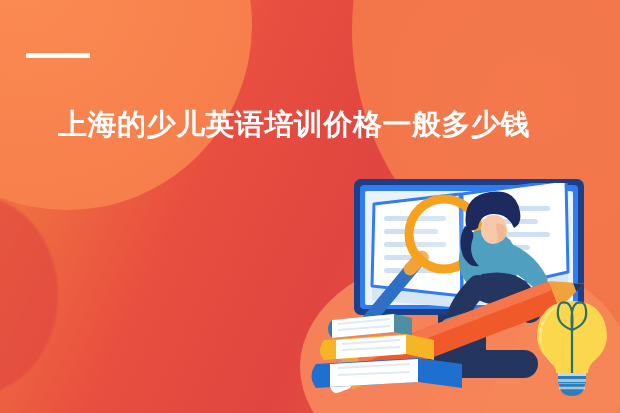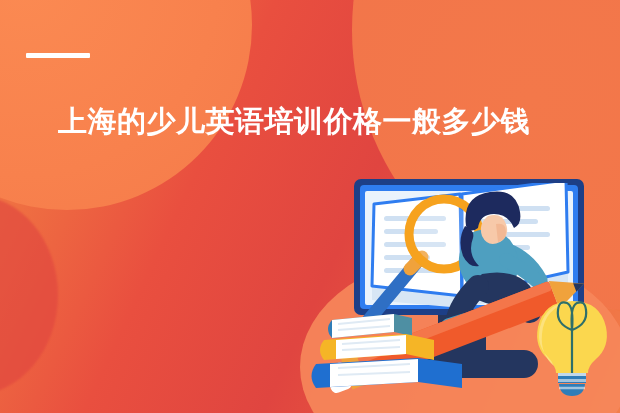--- a/index.html
+++ b/index.html
@@ -5,21 +5,21 @@
   html, body {
     margin: 0;
     padding: 0;
     background: #ffffff;
   }
   #banner {
     position: relative;
     width: 620px;
     height: 413px;
     overflow: hidden;
-    font-family: Liberation Mono, monospace;
+    font-family: Liberation Sans, sans-serif;
   }
 
   
   .bg-base {
     position: absolute;
     inset: 0;
     background: linear-gradient(115deg, #f07d4a 0%, #ef6f42 14%, #e94f3f 34%, #e04540 56%, #e8563f 74%, #f0713f 92%, #f4824b 100%);
   }
   .bg-circle {
     position: absolute;

